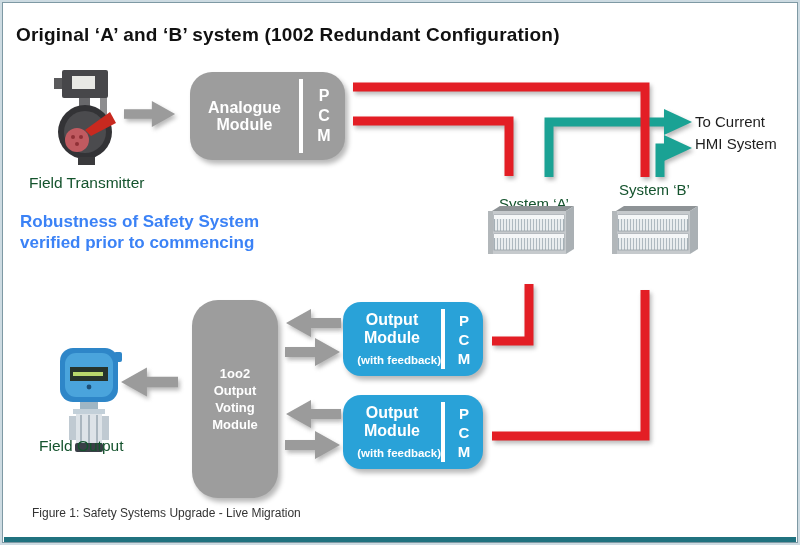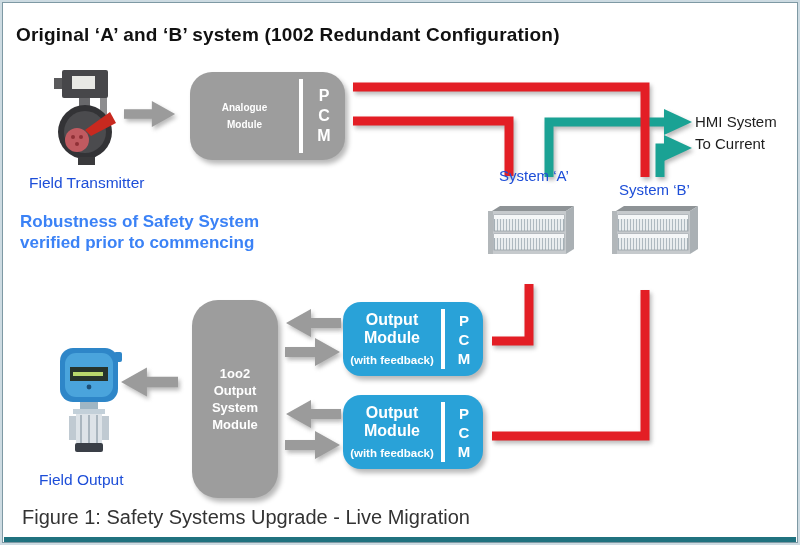--- a/index.html
+++ b/index.html
@@ -5,51 +5,51 @@
   html,body{margin:0;padding:0;background:#fff;}
   .canvas{position:relative;width:800px;height:545px;background:#ffffff;overflow:hidden;
           font-family:"Liberation Sans",sans-serif;color:#1a1a1a;}
   .frame-outer{position:absolute;inset:0;border:3px solid #cddbe2;pointer-events:none;z-index:50;}
   .frame-inner{position:absolute;inset:2px;border:1px solid #7e99a4;pointer-events:none;z-index:51;}
   .bottom-bar{position:absolute;left:4px;right:4px;bottom:3px;height:5px;background:#20727f;z-index:40;}
 
   .title{position:absolute;top:24px;left:0;width:100%;text-align:left;
          font-size:19px;font-weight:bold;color:#111;letter-spacing:.2px;padding-left:16px;}
 
-  .label{position:absolute;font-size:15px;color:#1d4ed8;white-space:nowrap;}
+  .label{position:absolute;font-size:15px;color:#14532d;white-space:nowrap;}
 
   .note{position:absolute;left:20px;top:211px;font-size:17px;font-weight:bold;line-height:21px;color:#3b82f6;}
 
   .gray-box,.blue-box{position:absolute;color:#fff;font-weight:bold;
       box-shadow:3px 4px 5px rgba(0,0,0,.28);display:flex;}
   .gray-box{background:#9d9d9d;}
   .blue-box{background:#29a2d8;}
 
   .module{align-items:stretch;}
   .module-text{flex:1;display:flex;flex-direction:column;justify-content:center;text-align:center;}
   .module-divider{width:4px;background:#fff;margin:7px 0;}
   .module-pcm{width:42px;display:flex;flex-direction:column;justify-content:center;align-items:center;}
 
   .aim{left:190px;top:72px;width:155px;height:88px;border-radius:22px;}
-  .aim .module-text{font-size:10px;line-height:17px;}
+  .aim .module-text{font-size:16px;line-height:17px;}
   .aim .module-pcm{font-size:16px;line-height:20px;}
 
   .om{left:343px;width:140px;height:74px;border-radius:18px;}
   .om1{top:302px;} .om2{top:395px;}
   .om .t1{font-size:16px;line-height:18px;}
-  .om .t2{font-size:11.5px;line-height:14px;margin-top:6px;}
+  .om .t2{font-size:11.5px;line-height:14px;margin-top:6px;text-align:right;}
   .om .module-pcm{width:38px;font-size:15px;line-height:19px;}
 
   .voting{left:192px;top:300px;width:86px;height:198px;border-radius:26px;
           flex-direction:column;justify-content:center;text-align:center;
           font-size:13px;line-height:17px;}
 
   .svg-abs{position:absolute;}
   .shadowed{filter:drop-shadow(2px 3px 2px rgba(100,100,100,.45));}
-  .caption{position:absolute;left:22px;top:506px;font-size:20px;color:#333;}
+  .caption{position:absolute;left:32px;top:506px;font-size:12px;color:#333;}
   .hmi{position:absolute;left:695px;top:111px;font-size:15px;line-height:22px;color:#1e1e1e;}
 </style>
 </head>
 <body>
 
 <div class="canvas">
 
   <div class="title">Original ‘A’ and ‘B’ system (1002 Redundant Configuration)</div>
 
   <svg class="svg-abs" style="left:40px;top:62px;" width="92" height="104" viewBox="0 0 92 104">
@@ -97,25 +97,25 @@
     <path d="M353,87 L645,87 L645,177" fill="none" stroke="#e31e25" stroke-width="9"></path>
 
     <path d="M353,121 L509,121 L509,176" fill="none" stroke="#e31e25" stroke-width="9"></path>
 
     <path d="M492,341 L529,341 L529,284" fill="none" stroke="#e31e25" stroke-width="9"></path>
 
     <path d="M492,436 L645,436 L645,290" fill="none" stroke="#e31e25" stroke-width="9"></path>
   </svg>
 
   <div class="hmi">
+    <div>To Current</div>
     <div>HMI System</div>
-    <div>To Current</div>
-  </div>
-
-  <div class="label" style="left:499px;top:167px;">System ‘A’</div>
+  </div>
+
+  <div class="label" style="left:499px;top:195px;">System ‘A’</div>
   <div class="label" style="left:619px;top:181px;">System ‘B’</div>
 
   <svg class="svg-abs" style="left:488px;top:206px;" width="86" height="48" viewBox="0 0 86 48">
     <defs>
       <pattern id="slotsA" width="3" height="16" patternUnits="userSpaceOnUse">
         <rect width="3" height="16" fill="#e9edef"></rect>
         <line x1="0.5" y1="0" x2="0.5" y2="16" stroke="#aeb9c0" stroke-width="1"></line>
       </pattern>
     </defs>
     <polygon points="4,5 12,0 86,0 78,5" fill="#8e9396"></polygon>
@@ -146,21 +146,21 @@
   </svg>
 
   <div class="note">
     <div>Robustness of Safety System</div>
     <div>verified prior to commencing</div>
   </div>
 
   <div class="gray-box voting">
     <div>1oo2</div>
     <div>Output</div>
-    <div>System</div>
+    <div>Voting</div>
     <div>Module</div>
   </div>
 
   <svg class="svg-abs shadowed" style="left:283px;top:308px;" width="60" height="30" viewBox="0 0 56 30">
     <polygon points="56,10 26,10 26,1 1,15 26,29 26,20 56,20" fill="#9b9b9b"></polygon>
   </svg>
   <svg class="svg-abs shadowed" style="left:283px;top:337px;" width="60" height="30" viewBox="0 0 56 30">
     <polygon points="0,10 30,10 30,1 55,15 30,29 30,20 0,20" fill="#9b9b9b"></polygon>
   </svg>
   <svg class="svg-abs shadowed" style="left:283px;top:399px;" width="60" height="30" viewBox="0 0 56 30">
@@ -212,20 +212,20 @@
     <rect x="28" y="56" width="18" height="7" fill="#9fb6c4"></rect>
     <rect x="21" y="63" width="32" height="5" fill="#c3d0d9"></rect>
     <rect x="17" y="70" width="7" height="24" fill="#c0cad2"></rect>
     <rect x="50" y="70" width="7" height="24" fill="#c0cad2"></rect>
     <rect x="24" y="68" width="26" height="30" fill="#dde3e8"></rect>
     <line x1="29" y1="69" x2="29" y2="97" stroke="#aab6bf" stroke-width="2"></line>
     <line x1="37" y1="69" x2="37" y2="97" stroke="#aab6bf" stroke-width="2"></line>
     <line x1="45" y1="69" x2="45" y2="97" stroke="#aab6bf" stroke-width="2"></line>
     <rect x="23" y="97" width="28" height="9" rx="2" fill="#3a3f47"></rect>
   </svg>
-  <div class="label" style="left:39px;top:471px;font-size:15.5px;">Field Output</div>
+  <div class="label" style="left:39px;top:437px;font-size:15.5px;">Field Output</div>
 
   <div class="caption">Figure 1: Safety Systems Upgrade - Live Migration</div>
 
   <div class="bottom-bar"></div>
   <div class="frame-outer"></div>
   <div class="frame-inner"></div>
 </div>
 
 </body></html>

